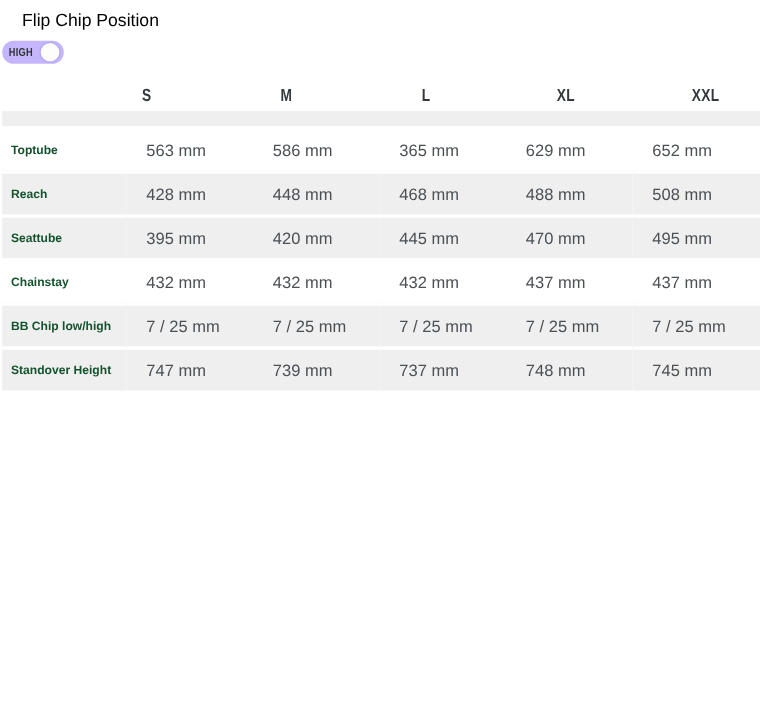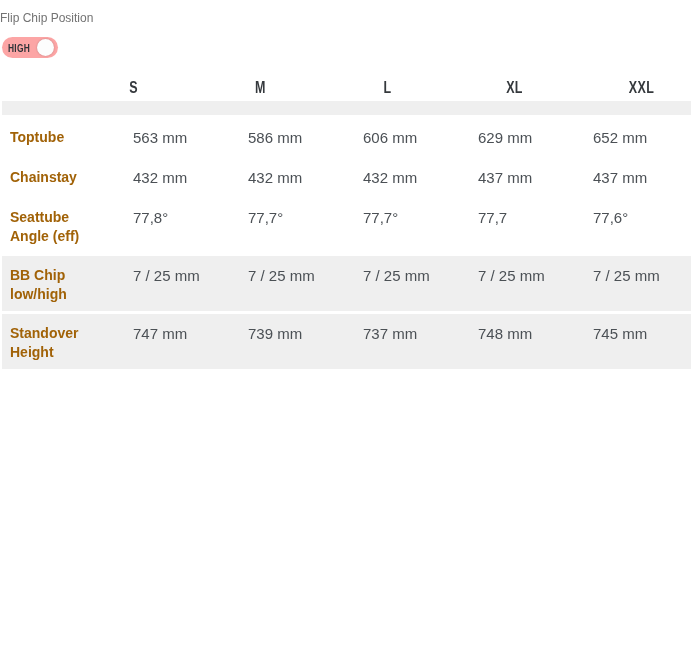--- a/index.html
+++ b/index.html
@@ -6,32 +6,32 @@
   body {
     width: 691px; height: 649px;
     overflow: hidden;
     background: #ffffff;
     position: relative;
     font-family: "Liberation Sans", sans-serif;
   }
 
   .page-title {
     position: absolute;
-    left: 0; top: 11px;
-    font-size: 12px;
-    color: #737373;
+    left: 20px; top: 11px;
+    font-size: 16px;
+    color: #000000;
   }
 
   
   .toggle {
     position: absolute;
     left: 2px; top: 37px;
     width: 56px; height: 21px;
     border-radius: 11px;
-    background: #fca5a5;
+    background: #c4b5fd;
     cursor: pointer;
   }
   .toggle-label {
     position: absolute;
     left: 6px; top: 50%;
     transform: translateY(-52%) scaleX(0.8);
     transform-origin: left center;
     font-weight: bold;
     font-size: 10.5px;
     letter-spacing: 0.3px;
@@ -86,23 +86,23 @@
   table.geometry td {
     border-top: 3px solid #ffffff;
     vertical-align: top;
     padding-top: 10px;
     padding-bottom: 7px;
   }
   td.label {
     padding-left: 8px;
     padding-right: 6px;
     font-weight: bold;
-    font-size: 14px;
+    font-size: 11px;
     line-height: 19px;
-    color: #a16207;
+    color: #14532d;
   }
   td.value {
     padding-left: 18px;
     padding-right: 2px;
     font-size: 15px;
     line-height: 20px;
     color: #4b5055;
     white-space: nowrap;
     margin-top: 21px;
   }
@@ -134,39 +134,47 @@
     <col style="width:115px">
     <col style="width:115px">
     <col style="width:115px">
     <col style="width:116px">
   </colgroup>
   <tbody>
       <tr class="white">
         <td class="label">Toptube</td>
         <td class="value">563 mm</td>
         <td class="value">586 mm</td>
-        <td class="value">606 mm</td>
+        <td class="value">365 mm</td>
         <td class="value">629 mm</td>
         <td class="value">652 mm</td>
+      </tr>
+      <tr class="gray">
+        <td class="label">Reach</td>
+        <td class="value">428 mm</td>
+        <td class="value">448 mm</td>
+        <td class="value">468 mm</td>
+        <td class="value">488 mm</td>
+        <td class="value">508 mm</td>
+      </tr>
+      <tr class="gray">
+        <td class="label">Seattube</td>
+        <td class="value">395 mm</td>
+        <td class="value">420 mm</td>
+        <td class="value">445 mm</td>
+        <td class="value">470 mm</td>
+        <td class="value">495 mm</td>
       </tr>
       <tr class="white">
         <td class="label">Chainstay</td>
         <td class="value">432 mm</td>
         <td class="value">432 mm</td>
         <td class="value">432 mm</td>
         <td class="value">437 mm</td>
         <td class="value">437 mm</td>
-      </tr>
-      <tr class="white">
-        <td class="label">Seattube Angle (eff)</td>
-        <td class="value">77,8°</td>
-        <td class="value">77,7°</td>
-        <td class="value">77,7°</td>
-        <td class="value">77,7</td>
-        <td class="value">77,6°</td>
       </tr>
       <tr class="gray">
         <td class="label">BB Chip low/high</td>
         <td class="value">7 / 25 mm</td>
         <td class="value">7 / 25 mm</td>
         <td class="value">7 / 25 mm</td>
         <td class="value">7 / 25 mm</td>
         <td class="value">7 / 25 mm</td>
       </tr>
       <tr class="gray">

